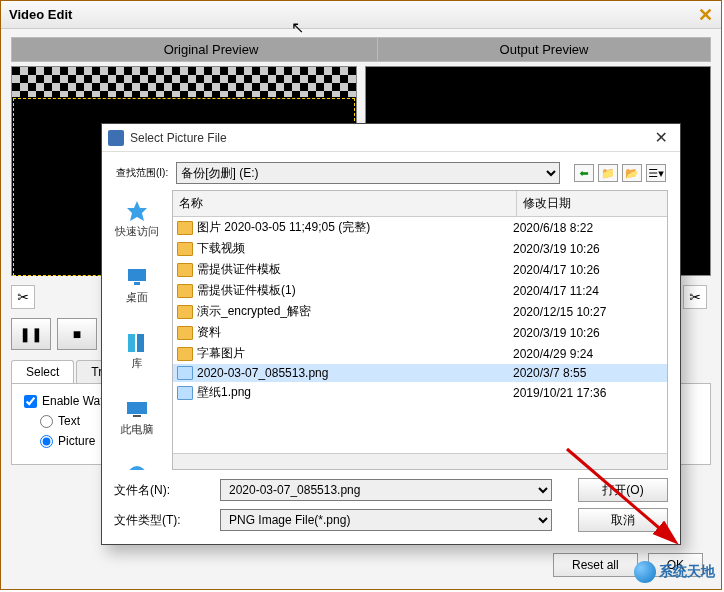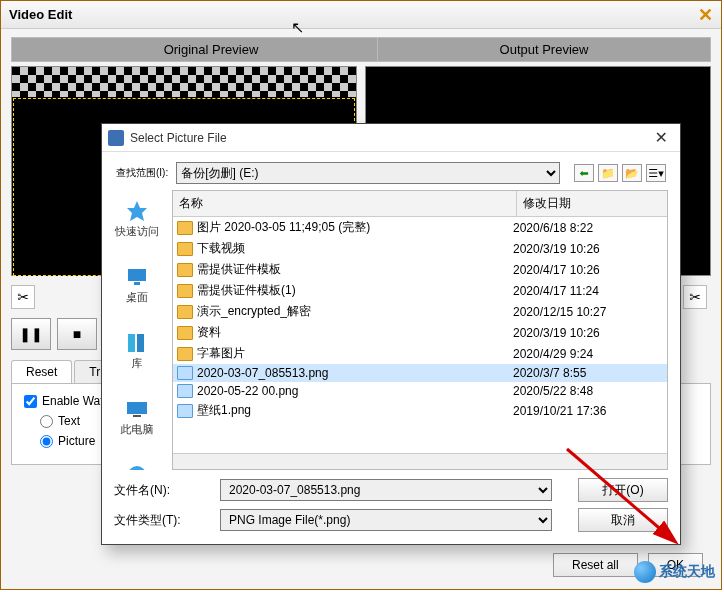--- a/index.html
+++ b/index.html
@@ -92,21 +92,21 @@
     <div style="flex:1"></div>
     <div class="cut-icon">✂</div>
   </div>
 
   <div class="play-row">
     <div class="play-btn">❚❚</div>
     <div class="play-btn">■</div>
   </div>
 
   <div class="tabs">
-    <div class="active">Reset</div>
+    <div class="active">Select</div>
     <div>Tr</div>
   </div>
   <div class="effect-body">
     <label>
       <input type="checkbox" checked="" style="">
       <span>Enable Wat</span>
     </label>
     <div class="radio-group">
       <label>
         <input type="radio" name="wm" style="">
@@ -243,27 +243,20 @@
             <div class="fl-row selected">
               <div class="c1">
                 <span class="fico img"></span>
                 <span>2020-03-07_085513.png</span>
               </div>
               <div class="c2">2020/3/7 8:55</div>
             </div>
             <div class="fl-row">
               <div class="c1">
                 <span class="fico img"></span>
-                <span>2020-05-22 00.png</span>
-              </div>
-              <div class="c2">2020/5/22 8:48</div>
-            </div>
-            <div class="fl-row">
-              <div class="c1">
-                <span class="fico img"></span>
                 <span>壁纸1.png</span>
               </div>
               <div class="c2">2019/10/21 17:36</div>
             </div>
           </div>
         <div class="fl-scroll"></div>
       </div>
     </div>
     <div class="dialog-footer">
       <span class="flabel">文件名(N):</span>

